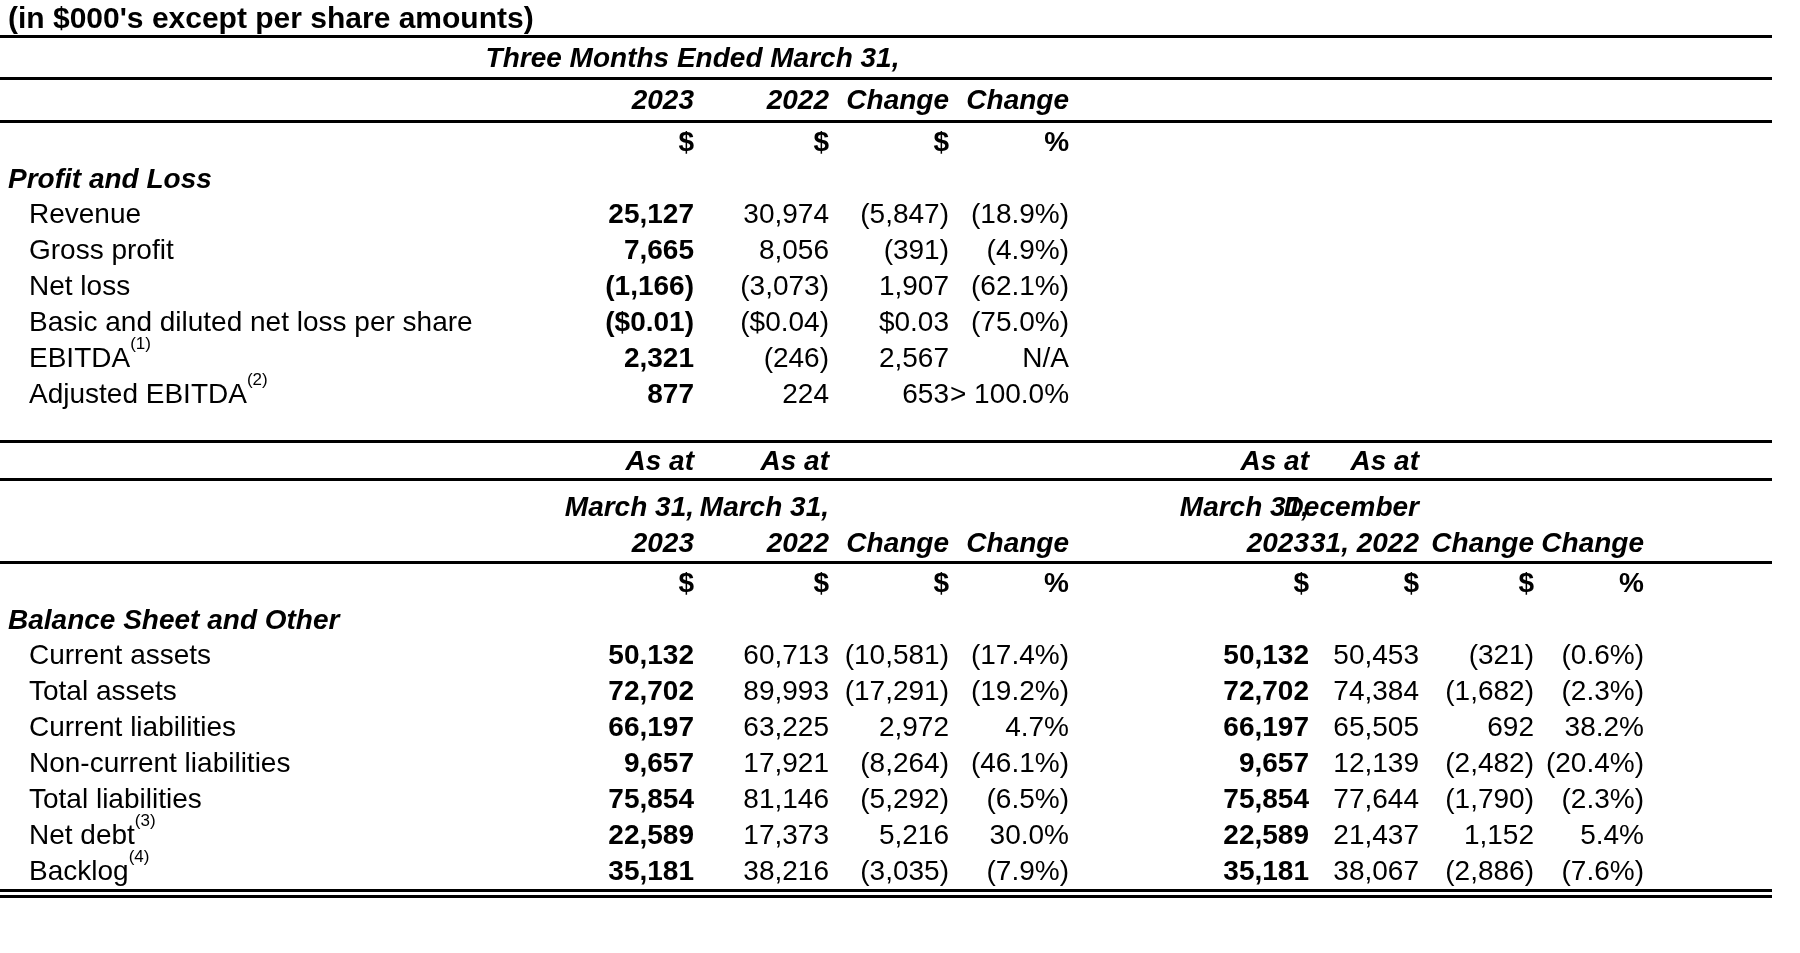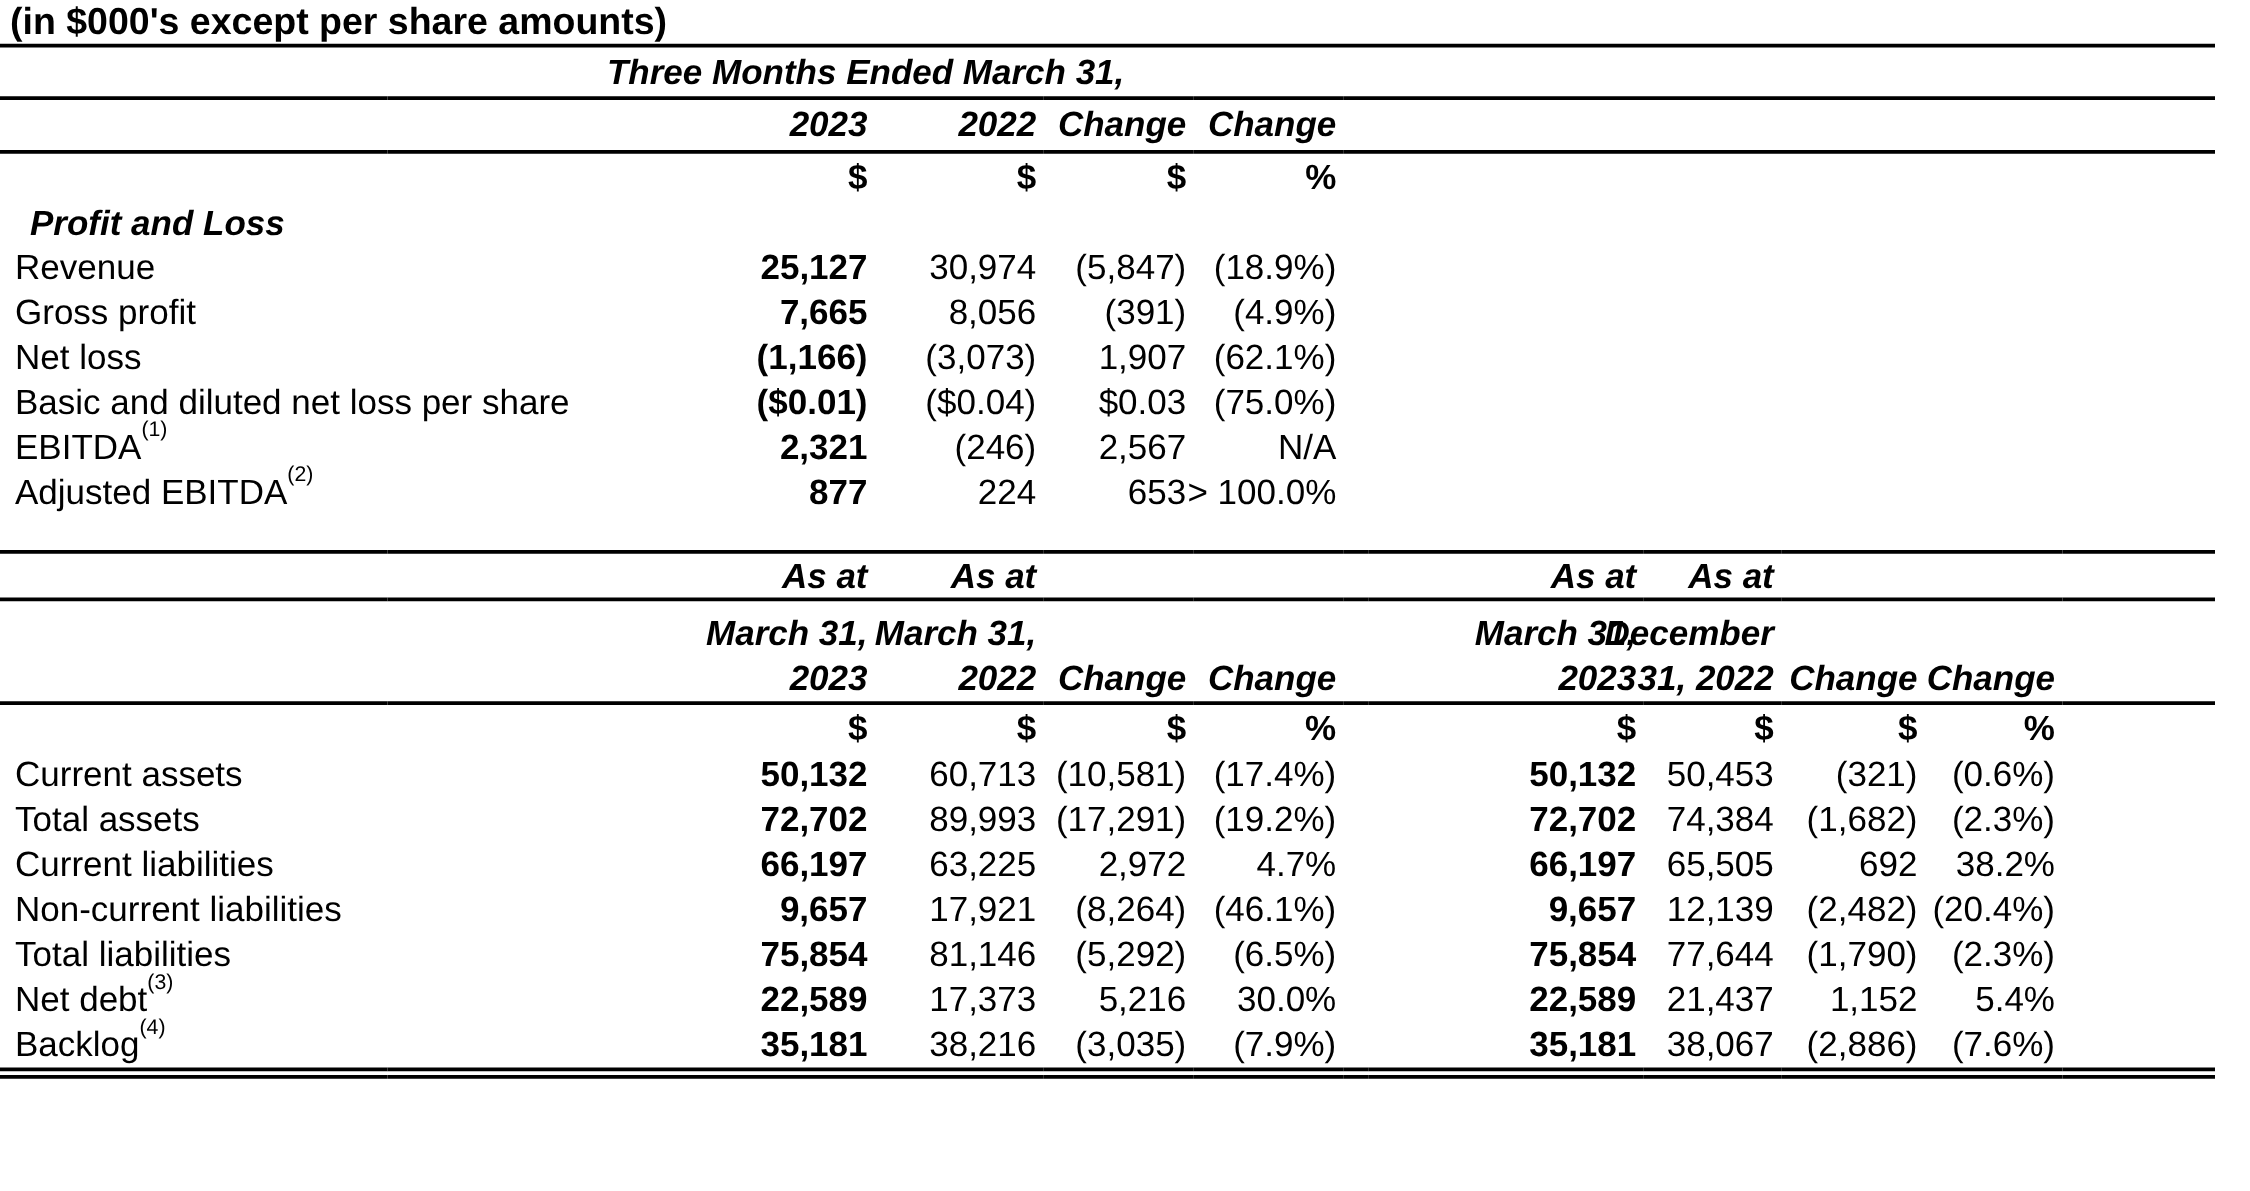--- a/index.html
+++ b/index.html
@@ -23,22 +23,22 @@
   
   tr.bt td { border-top:3px solid #000; }
   tr.bb td { border-bottom:3px solid #000;font-style:italic; }
   tr.dbl td { border-bottom:9px double #000; }
   
   .num { text-align:right; }
   .fr { float:right; white-space:nowrap; margin-right:6px; }
   .dd { margin-top:4px; text-align:right; }
   .mid { margin-top:22px; }
   .bold { font-weight:bold; }
-  .lbl { padding-left:12px; white-space:nowrap; }
-  .sect { font-weight:bold; font-style:italic; padding-left:24px; white-space:nowrap; }
+  .lbl { padding-left:29px; white-space:nowrap; }
+  .sect { font-weight:bold; font-style:italic; padding-left:8px; white-space:nowrap; }
   .span-head { text-align:center; font-weight:bold; }
   sup.fn { font-size:17px; line-height:0; position:relative; top:-0.45em; }
 </style>
 </head>
 <body>
 
 <div class="page">
 
   <div class="title">(in $000's except per share amounts)</div>
 
@@ -281,20 +281,23 @@
             <span class="fr">$</span>
           </td>
       <td class="num bold">
             <span class="fr">$</span>
           </td>
       <td class="num bold">
             <span class="fr">%</span>
           </td>
       <td></td>
     </tr>
+    <tr class="r-sect">
+      <td colspan="11" class="sect"><span>Balance Sheet and Other</span></td>
+    </tr>
 
     <tr class="r-data">
       <td class="lbl"><span>Current assets</span><sup class="fn"></sup></td>
       <td class="num bold">
             <span class="fr">50,132</span>
           </td>
       <td class="num">
             <span class="fr">60,713</span>
           </td>
       <td class="num">

